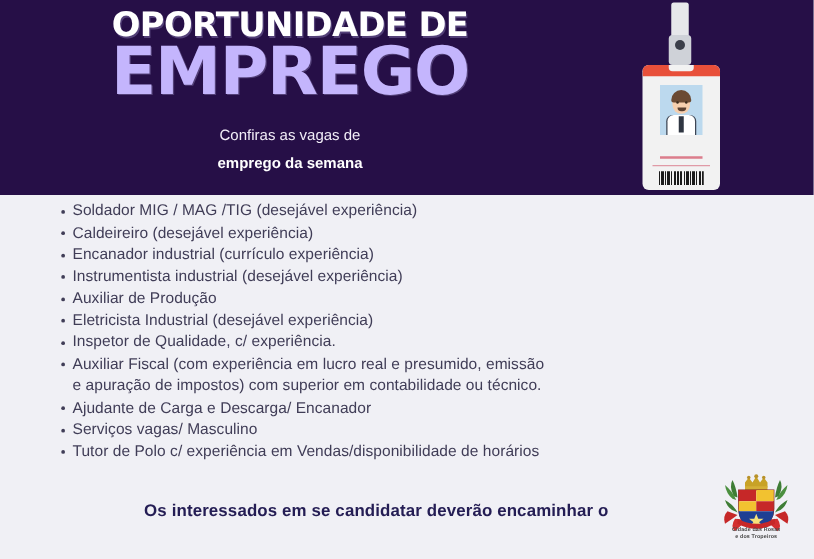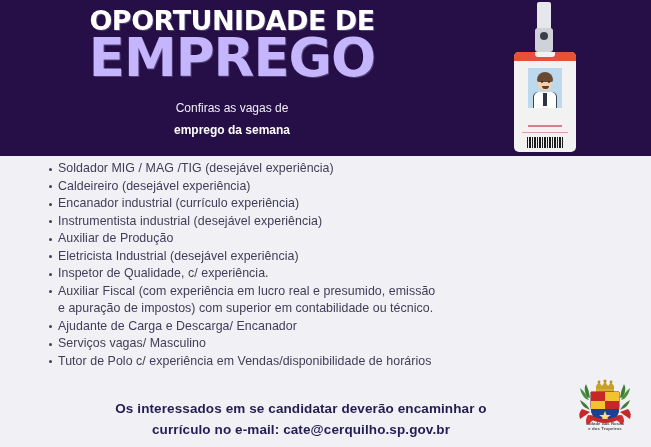--- a/index.html
+++ b/index.html
@@ -389,21 +389,20 @@
     <li class="job-item">Eletricista Industrial (desejável experiência)</li>
     <li class="job-item">Inspetor de Qualidade, c/ experiência.</li>
     <li class="job-item">Auxiliar Fiscal (com experiência em lucro real e presumido, emissão e apuração de impostos) com superior em contabilidade ou técnico.</li>
     <li class="job-item">Ajudante de Carga e Descarga/ Encanador</li>
     <li class="job-item">Serviços vagas/ Masculino</li>
     <li class="job-item">Tutor de Polo c/ experiência em Vendas/disponibilidade de horários</li>
   </ul>
 
   <div class="footer">
     <span class="footer-line">Os interessados em se candidatar deverão encaminhar o</span>
-    <span class="footer-line">currículo no e-mail: cate@cerquilho.sp.gov.br</span>
   </div>
 
   <div class="crest">
     <svg width="62" height="62" viewBox="0 0 62 62" aria-hidden="true">
 
       <path d="M13 18 Q9 10 12 5 Q15 11 16 19 Z" fill="#3e7d35"></path>
       <path d="M49 18 Q53 10 50 5 Q47 11 46 19 Z" fill="#3e7d35"></path>
       <path d="M12 20 Q7 16 6 9 Q12 14 15 21 Z" fill="#4b8f3f"></path>
       <path d="M50 20 Q55 16 56 9 Q50 14 47 21 Z" fill="#4b8f3f"></path>
       <path d="M14 30 Q8 28 6 21 Q13 25 16 31 Z" fill="#3e7d35"></path>

